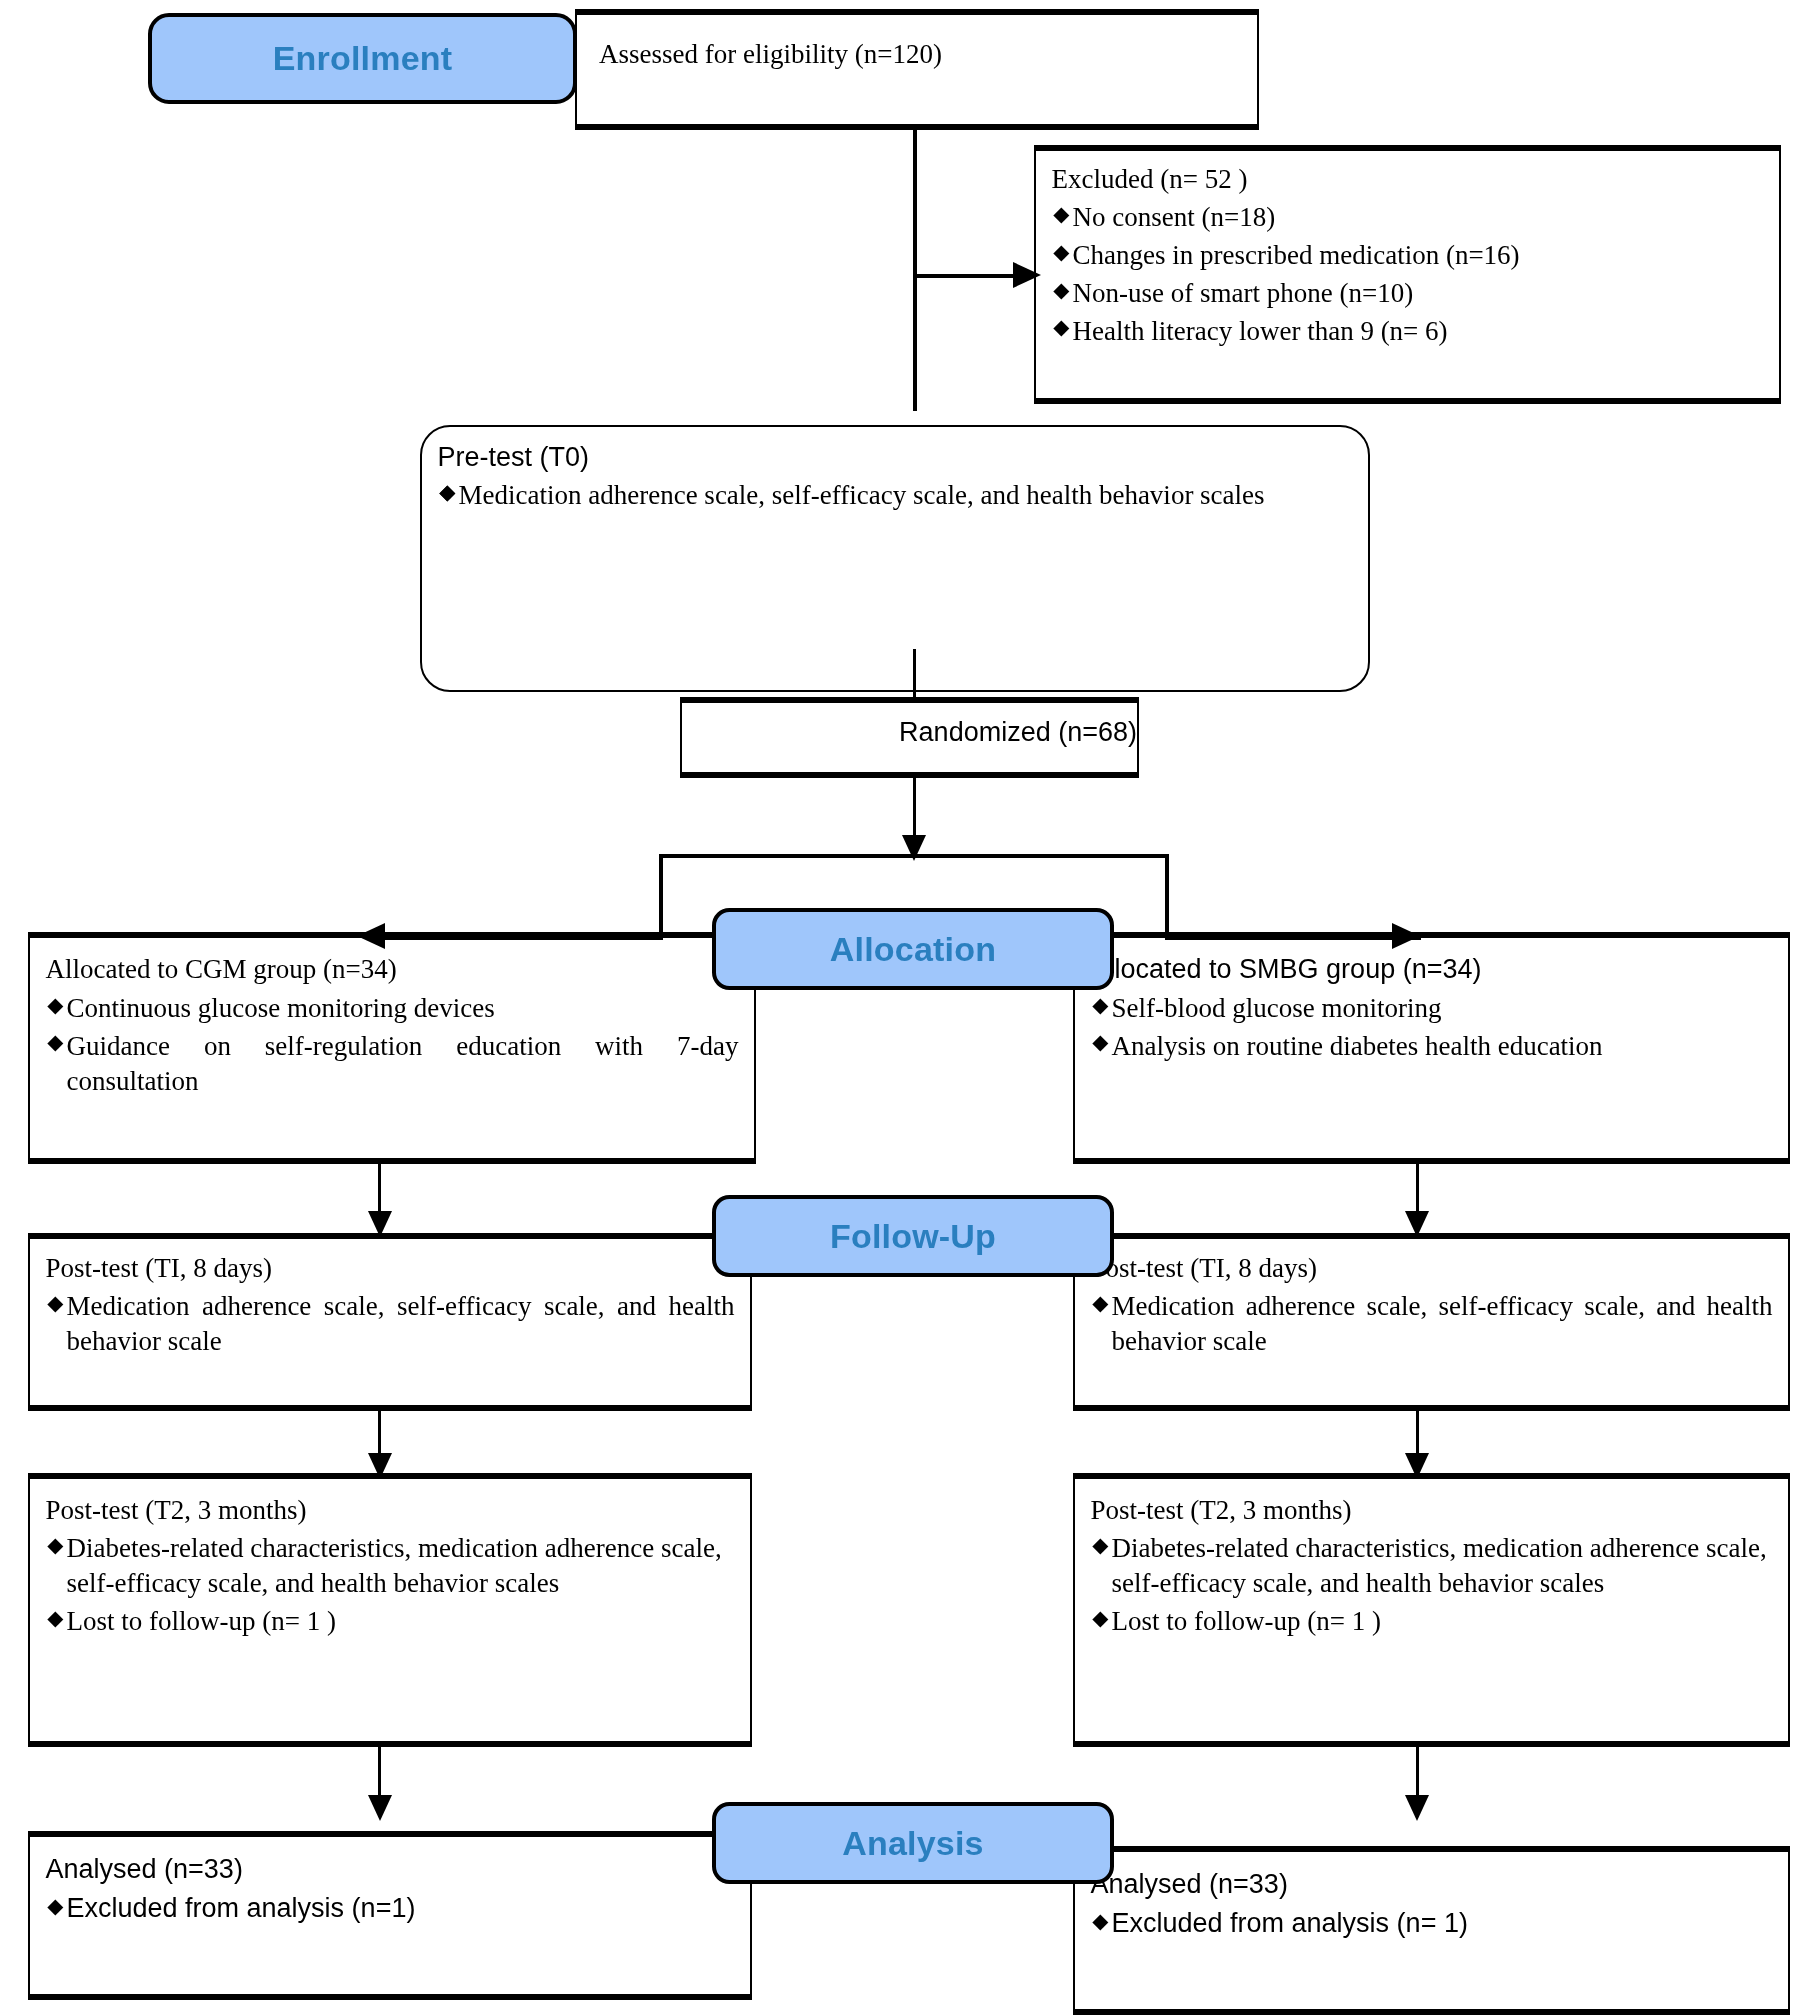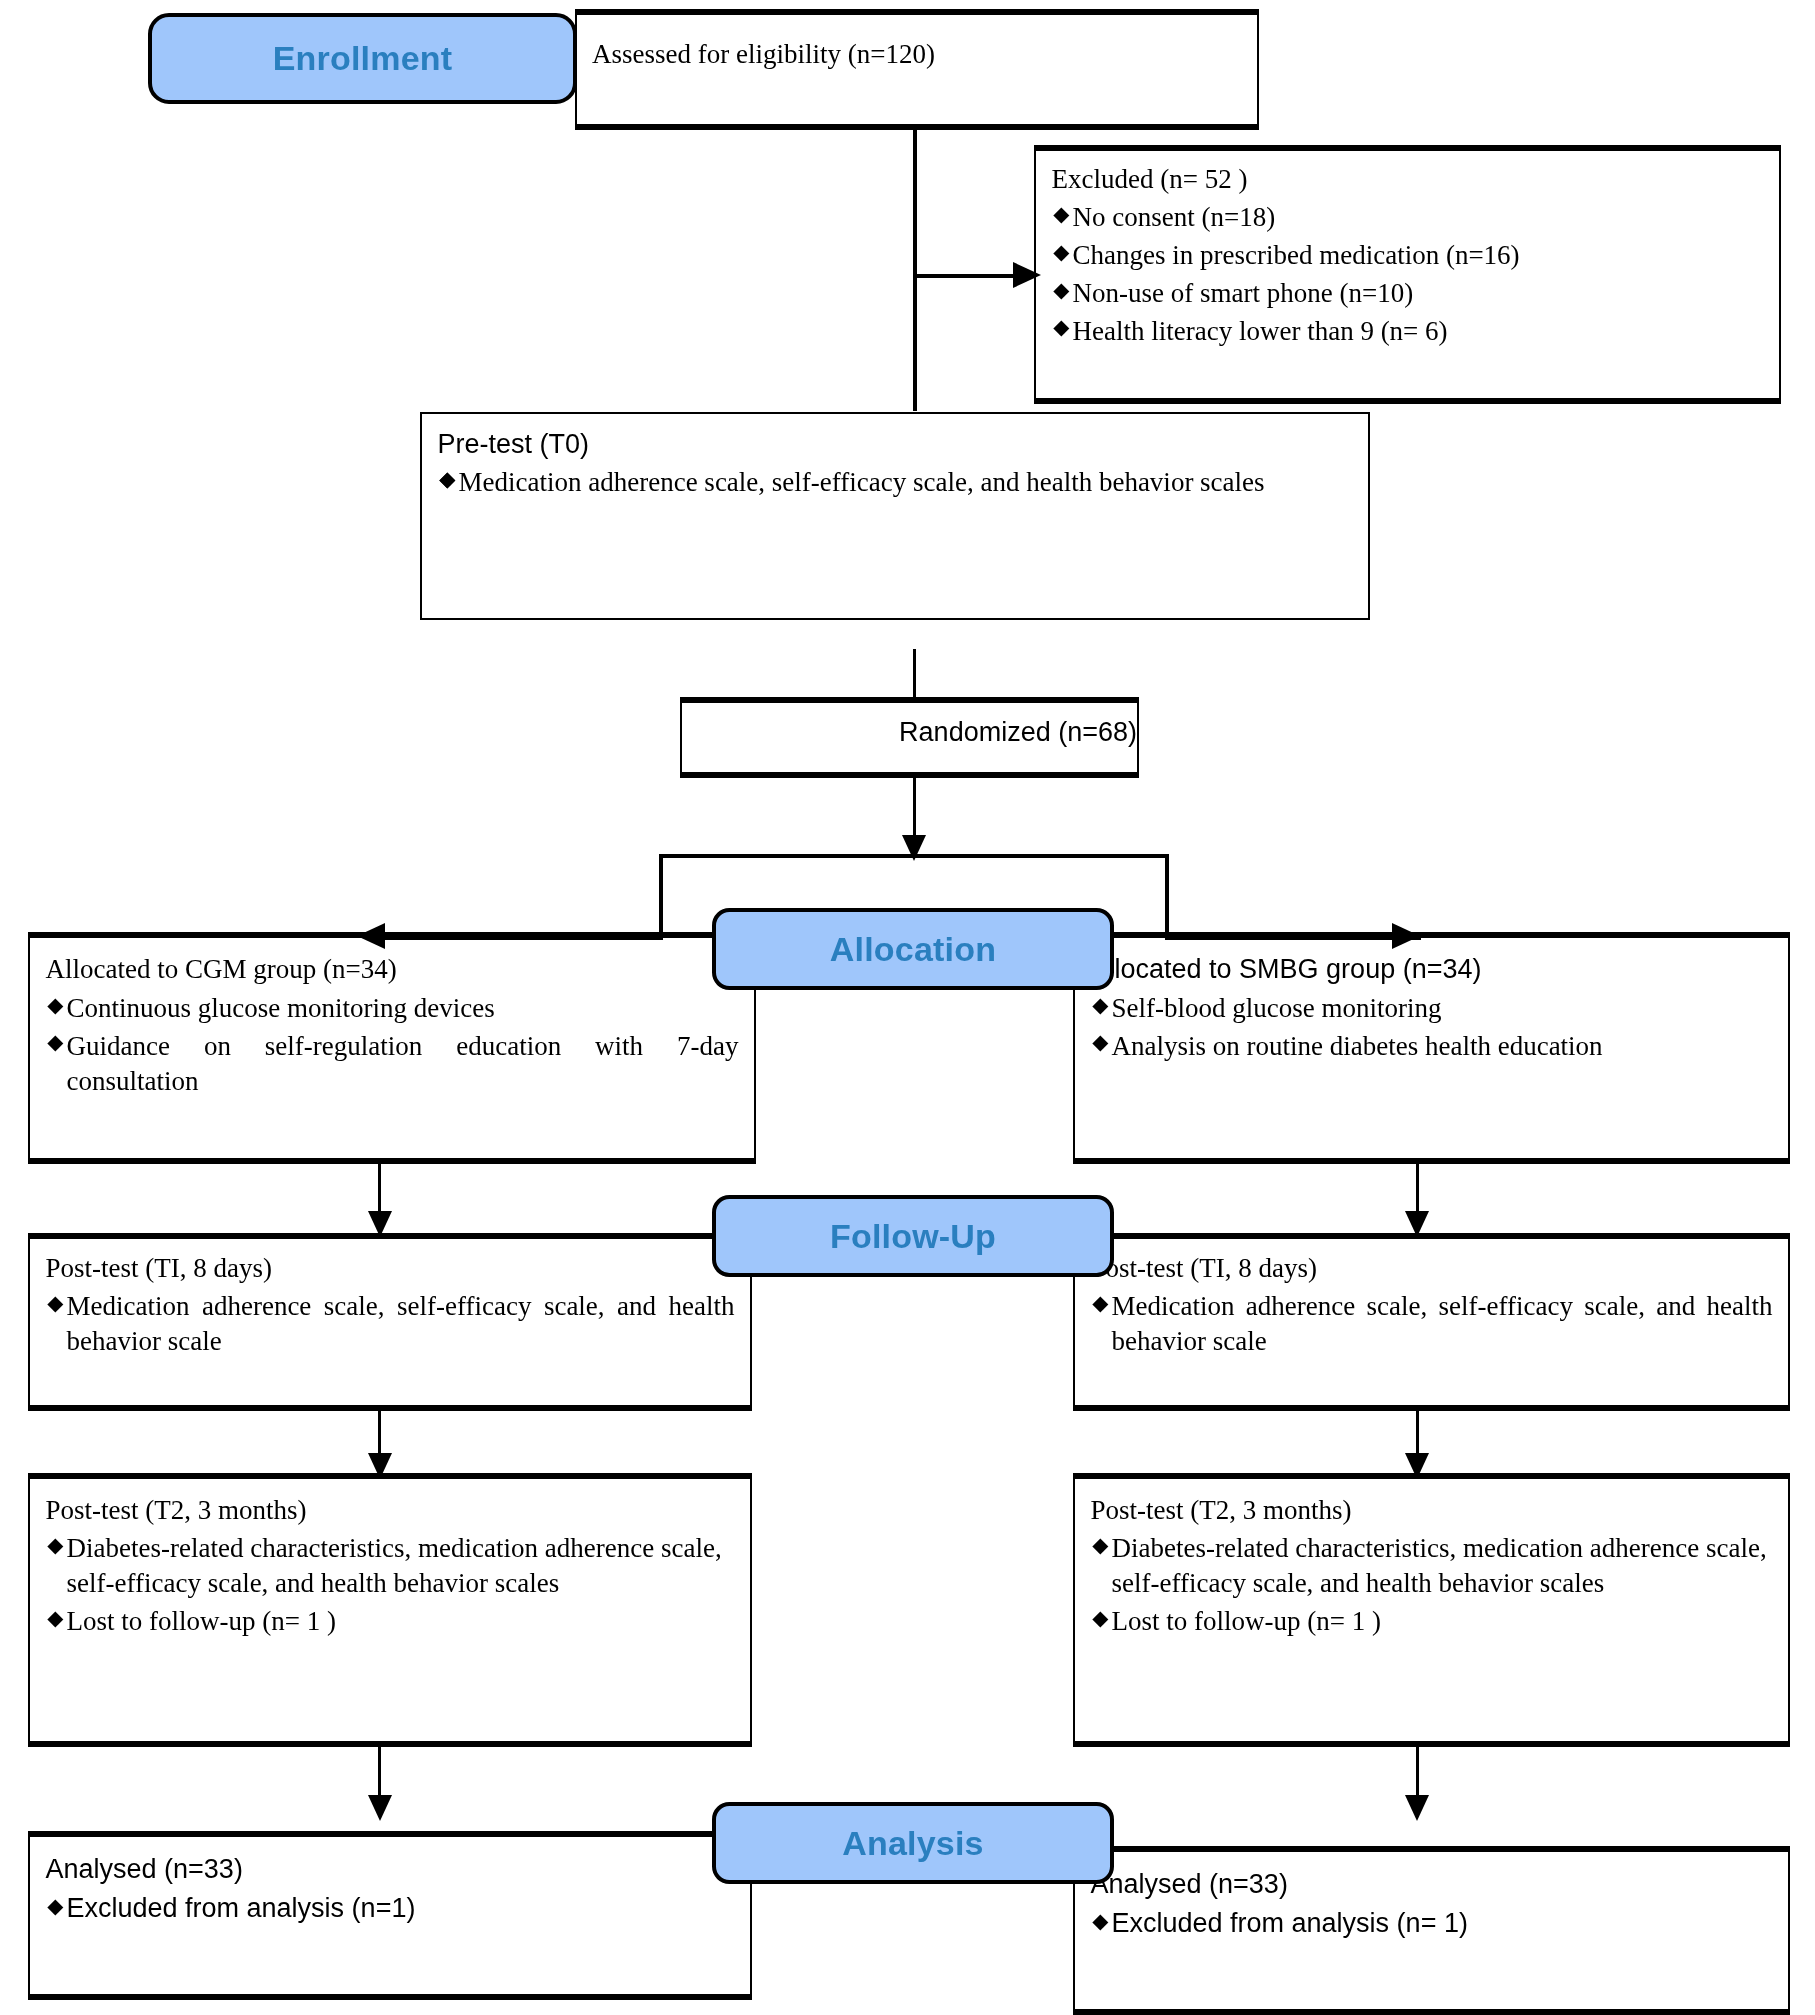--- a/index.html
+++ b/index.html
@@ -131,21 +131,21 @@
     border-right: 28px solid #000000;
     z-index: 6;
   }
 </style>
 </head>
 <body>
 
 <div id="stage">
 
   <div class="box heavy" style="left:575px; top:9px; width:684px; height:121px;">
-    <div class="txt serif head-line" style="top:24px; padding-left:15px;">Assessed for eligibility (n=120)</div>
+    <div class="txt serif head-line" style="top:24px; padding-left:22px;">Assessed for eligibility (n=120)</div>
   </div>
 
   <div class="badge" style="left:148px; top:12.8px; width:429px; height:91px;border-radius:21px;">
     <span>Enrollment</span>
   </div>
 
   <div class="vline thick" style="left:913px; top:130px; height:281px;"></div>
 
   <div class="hline thick" style="left:913px; top:274px; width:105px;"></div>
   <div class="arrow-right" style="left:1013px; top:262px;"></div>
@@ -155,21 +155,21 @@
       <div class="head-line">Excluded    (n= 52 )</div>
       <ul class="bullets">
         <li><span class="dia">◆</span><span>No consent (n=18)</span></li>
         <li><span class="dia">◆</span><span>Changes in prescribed medication (n=16)</span></li>
         <li><span class="dia">◆</span><span>Non-use of smart phone (n=10)</span></li>
         <li><span class="dia">◆</span><span>Health literacy lower than 9 (n= 6)</span></li>
       </ul>
     </div>
   </div>
 
-  <div class="box thin" style="left:420px; top:412px; width:950px; height:208px;">
+  <div class="box thin" style="left:420px; top:425px; width:950px; height:267px;border-radius:30px;">
     <div class="txt serif" style="top:14.6px;">
       <div class="head-line sans">Pre-test (T0)</div>
       <ul class="bullets">
         <li><span class="dia">◆</span></li>
         <li class="justify"><span class="dia">◆</span><span>Medication adherence scale, self-efficacy scale, and health behavior scales</span></li>
       </ul>
     </div>
   </div>
 
   <div class="vline" style="left:913px; top:649px; height:49px;"></div>

